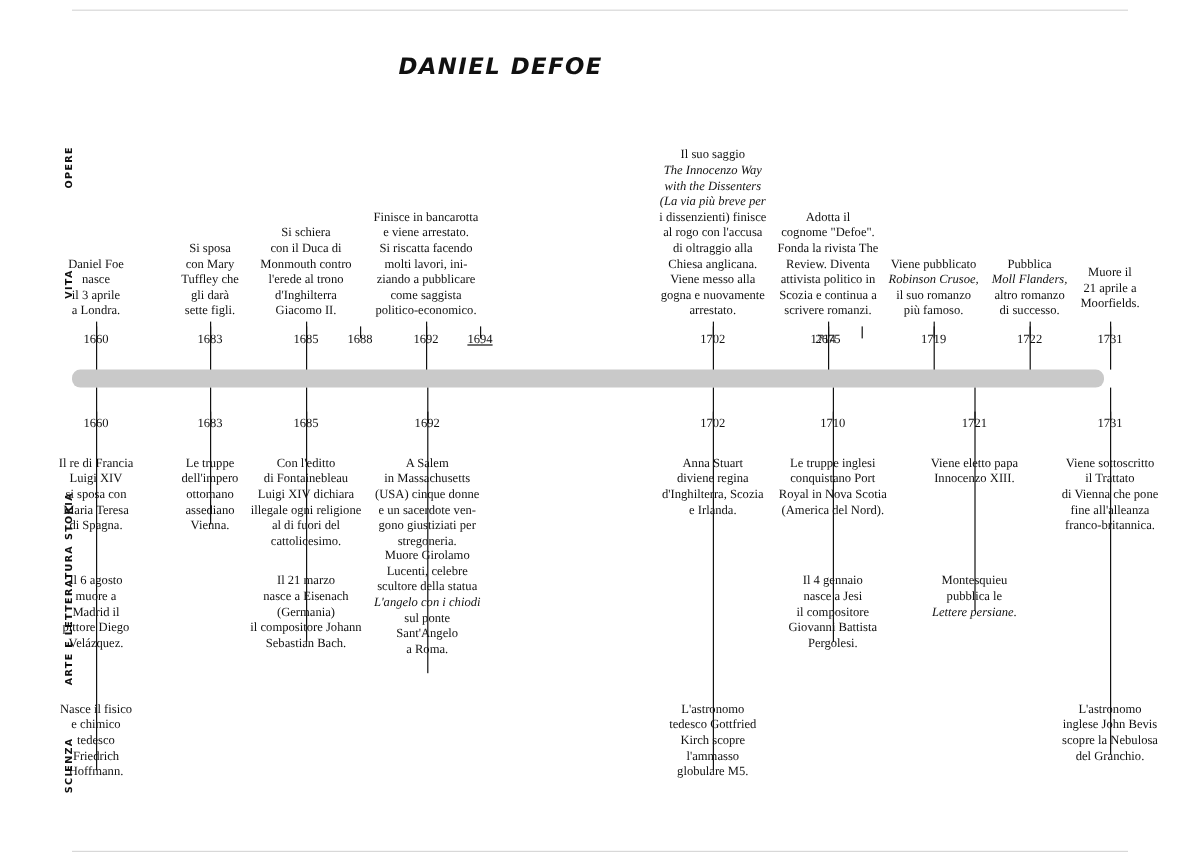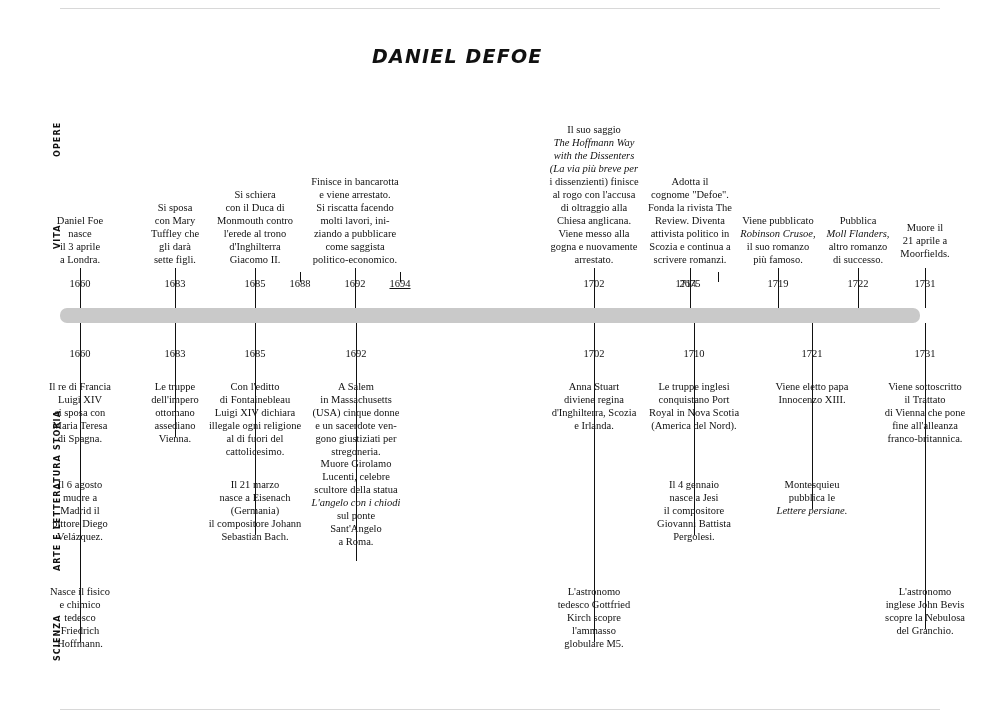--- a/index.html
+++ b/index.html
@@ -24,21 +24,21 @@
   .title {
     position: absolute;
     font-family: "DejaVu Sans", sans-serif;
     font-weight: bold;
     font-style: italic;
     font-size: 19px;
     letter-spacing: 1.2px;
     color: #111;
     white-space: nowrap;
   }
-  #title-left  { left: 332px; top: 45px; margin-left: 40px; }
+  #title-left  { left: 332px; top: 45px; }
   #title-right { left: 553px; top: 45px; }
 
   
   .side-label {
     position: absolute;
     font-family: "DejaVu Sans", sans-serif;
     font-weight: bold;
     font-size: 8px;
     letter-spacing: 1.1px;
     color: #111;
@@ -144,21 +144,21 @@
       <div class="year" style="left: 300px; top: 278px;">1688</div>
       <div class="tick" style="left: 300px; top: 272px;"></div>
       <div class="year" style="left: 355px; top: 278px;">1692</div>
       <div class="tick" style="left: 355px; top: 272px;"></div>
       <div class="event top" style="left: 355px; top: 175px; width: 150px;">Finisce in bancarotta<br>e viene arrestato.<br>Si riscatta facendo<br>molti lavori, ini-<br>ziando a pubblicare<br>come saggista<br>politico-economico.</div>
       <div class="stem" style="left: 355px; top: 268px; height: 40px;"></div>
       <div class="year" style="left: 400px; top: 278px; text-decoration: underline;">1694</div>
       <div class="tick" style="left: 400px; top: 272px;"></div>
       <div class="year" style="left: 594px; top: 278px;">1702</div>
       <div class="tick" style="left: 594px; top: 272px;"></div>
-      <div class="event top" style="left: 594px; top: 123px; width: 150px;">Il suo saggio<br><i>The Hoffmann Way</i><br><i>with the Dissenters</i><br><i>(La via più breve per</i><br>i dissenzienti) finisce<br>al rogo con l'accusa<br>di oltraggio alla<br>Chiesa anglicana.<br>Viene messo alla<br>gogna e nuovamente<br>arrestato.</div>
+      <div class="event top" style="left: 594px; top: 123px; width: 150px;">Il suo saggio<br><i>The Innocenzo Way</i><br><i>with the Dissenters</i><br><i>(La via più breve per</i><br>i dissenzienti) finisce<br>al rogo con l'accusa<br>di oltraggio alla<br>Chiesa anglicana.<br>Viene messo alla<br>gogna e nuovamente<br>arrestato.</div>
       <div class="stem" style="left: 594px; top: 268px; height: 40px;"></div>
       <div class="year" style="left: 690px; top: 278px;">2675</div>
       <div class="tick" style="left: 690px; top: 272px;"></div>
       <div class="event top" style="left: 690px; top: 175px; width: 150px;">Adotta il<br>cognome "Defoe".<br>Fonda la rivista The<br>Review. Diventa<br>attivista politico in<br>Scozia e continua a<br>scrivere romanzi.</div>
       <div class="stem" style="left: 690px; top: 268px; height: 40px;"></div>
       <div class="year" style="left: 686px; top: 278px;">1714</div>
       <div class="tick" style="left: 718px; top: 272px;"></div>
       <div class="year" style="left: 778px; top: 278px;">1719</div>
       <div class="tick" style="left: 778px; top: 272px;"></div>
       <div class="event top" style="left: 778px; top: 214px; width: 150px;">Viene pubblicato<br><i>Robinson Crusoe,</i><br>il suo romanzo<br>più famoso.</div>

